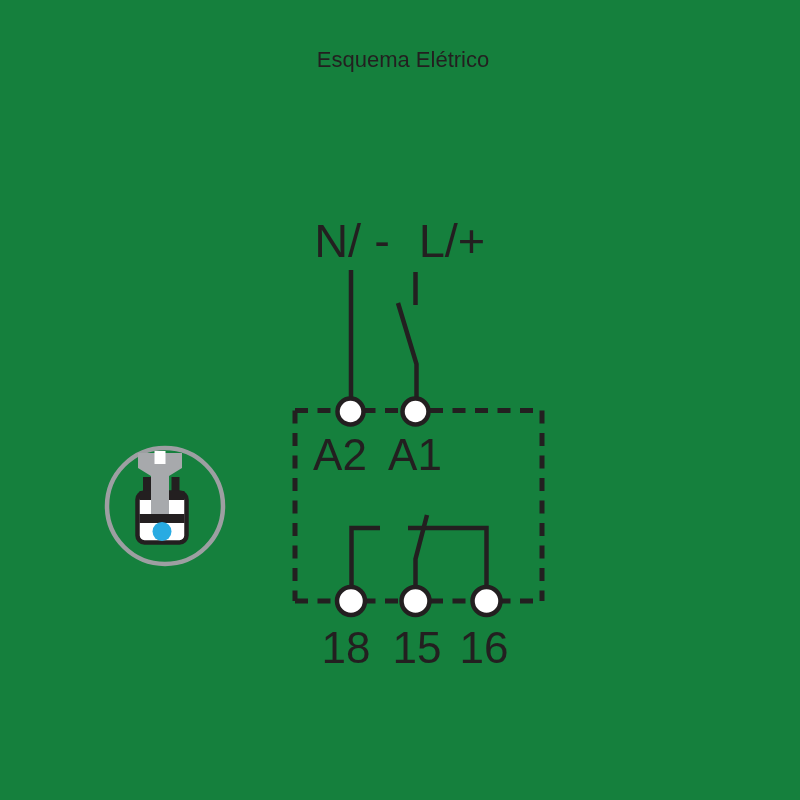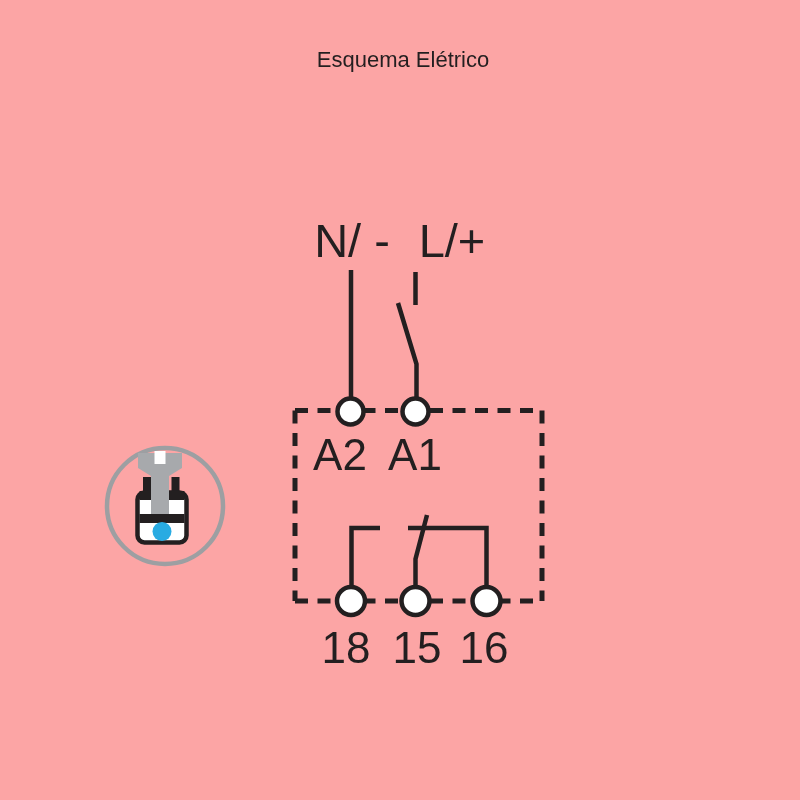--- a/index.html
+++ b/index.html
@@ -4,21 +4,21 @@
 <style>
   html, body {
     margin: 0;
     padding: 0;
     background: #ffffff;
   }
   .page {
     position: relative;
     width: 800px;
     height: 800px;
-    background: #fca5a5;
+    background: #15803d;
     overflow: hidden;
     font-family: "Liberation Sans", sans-serif;
   }
   svg { position: absolute; top: 0; left: 0; }
   text {
     font-family: "Liberation Sans", sans-serif;
     fill: #231f20;
   }
   .title-text   { font-size: 22px; }
   .supply-text  { font-size: 47px; }

